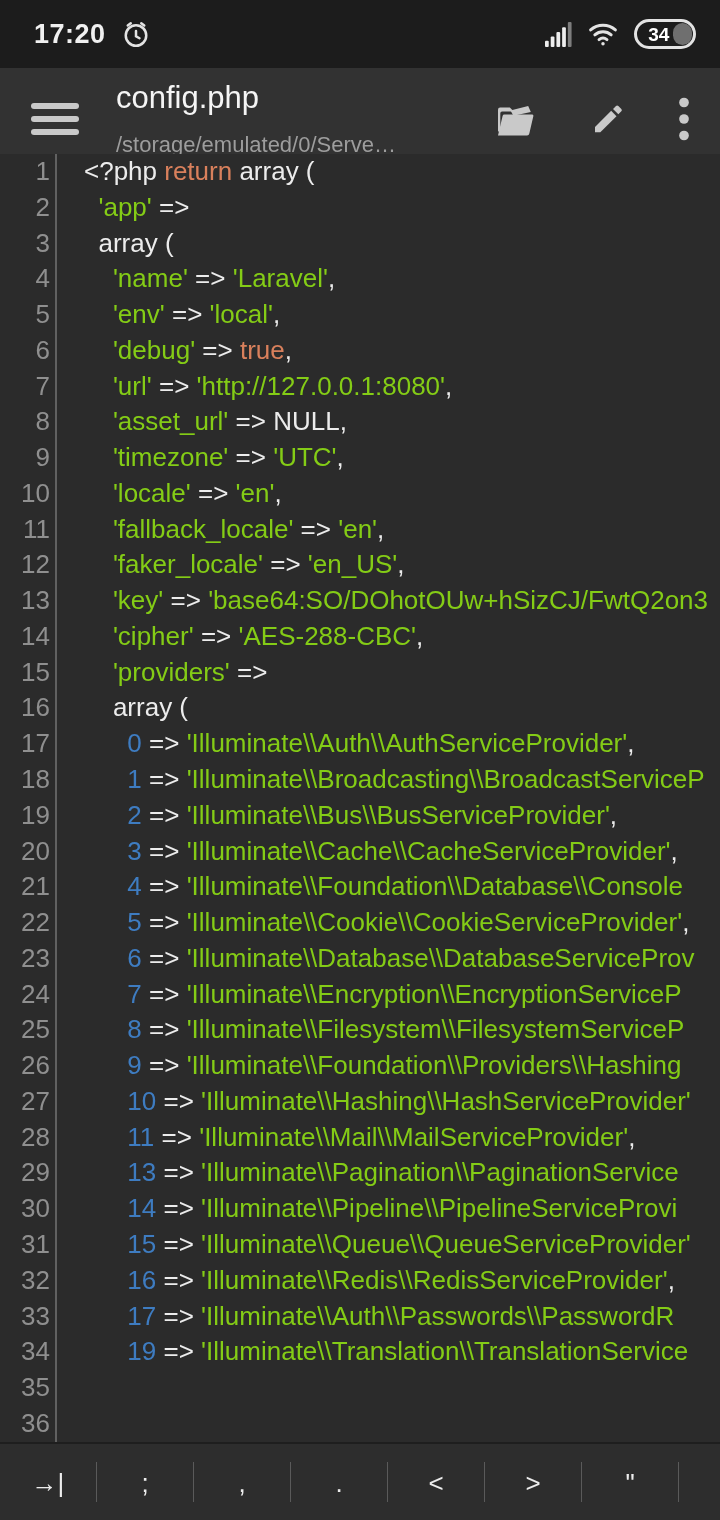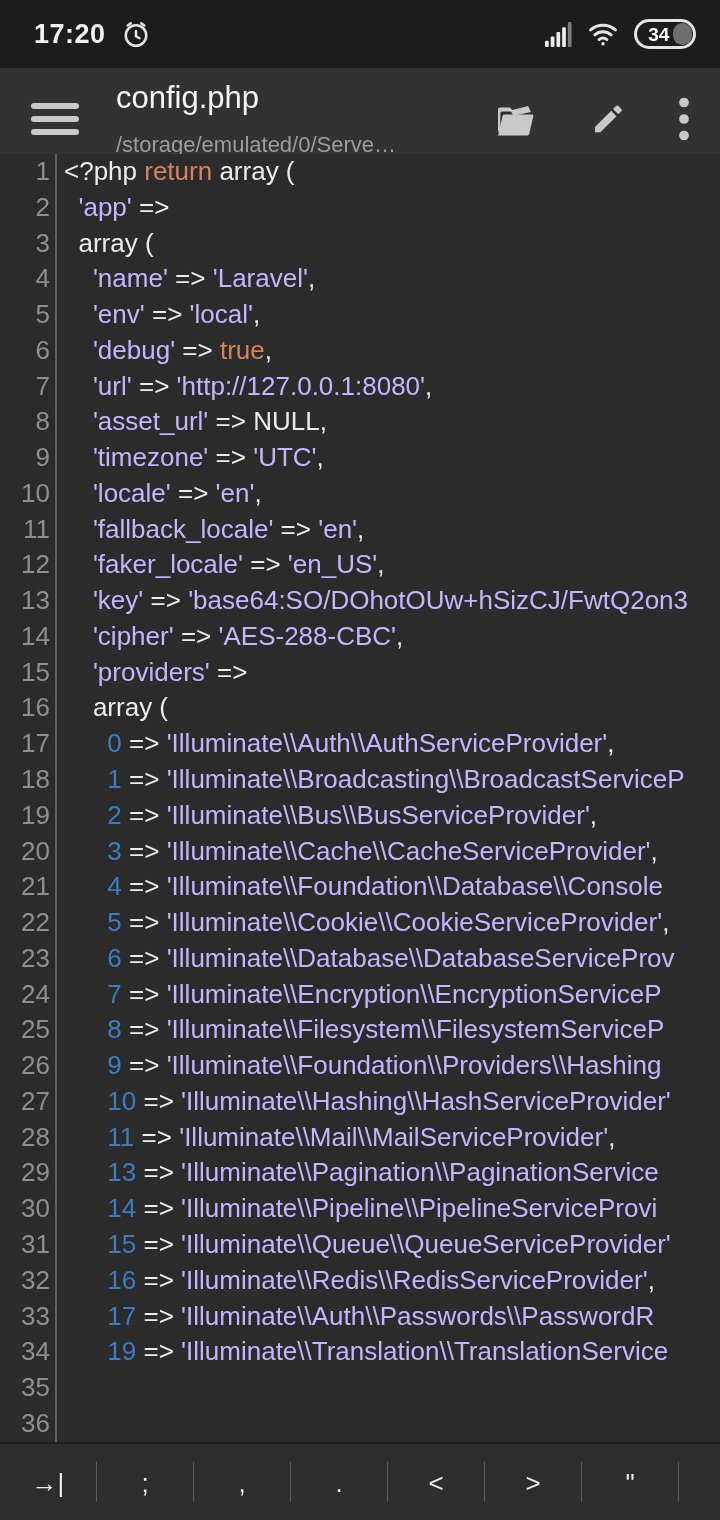--- a/index.html
+++ b/index.html
@@ -31,24 +31,24 @@
   .t-title { color:#f5f5f5; font-size:31px; line-height:36px; white-space:nowrap; }
   .t-path  { color:#9d9d9d; font-size:22px; line-height:26px; white-space:nowrap;margin-top:16px; }
   .tb-actions { display:flex; align-items:center; gap:50px; margin-right:2px; }
 
   
   .editor { flex:1; display:flex; overflow:hidden; background:#2b2b2b; }
   .gutter { width:57px; flex-shrink:0; border-right:2px solid #616161; text-align:right;
             padding-right:5px; overflow:hidden; }
   .ln { height:35.78px; line-height:35.78px; font-size:26px; color:#8f8f8f; }
   .codearea { flex:1; overflow:hidden; padding-left:7px; }
-  .cl { height:35.78px; line-height:35.78px; font-size:26px; white-space:pre; color:#ececec; }
+  .cl { height:35.78px; line-height:35.78px; font-size:26px; white-space:pre; color:#ececec;margin-left:20px; }
   .tk-p { color:#ececec; }
   .tk-k { color:#d9805c; }
-  .tk-s { color:#c4b5fd; }
+  .tk-s { color:#84cc16; }
   .tk-n { color:#3e7cc1; }
 
   
   .bottombar { height:78px; background:#2d2d2d; border-top:2px solid #1e1e1e;
                display:flex; align-items:center; flex-shrink:0; }
   .key { width:96px; height:76px; background:none; border:none; color:#ececec;
          font-size:26px; display:flex; align-items:center; justify-content:center;
          padding-top:2px; cursor:pointer; font-family:"Liberation Sans", sans-serif; }
   .kdiv { width:1px; height:40px; background:#5a5a5a; flex-shrink:0; }
   svg { display:block; }

